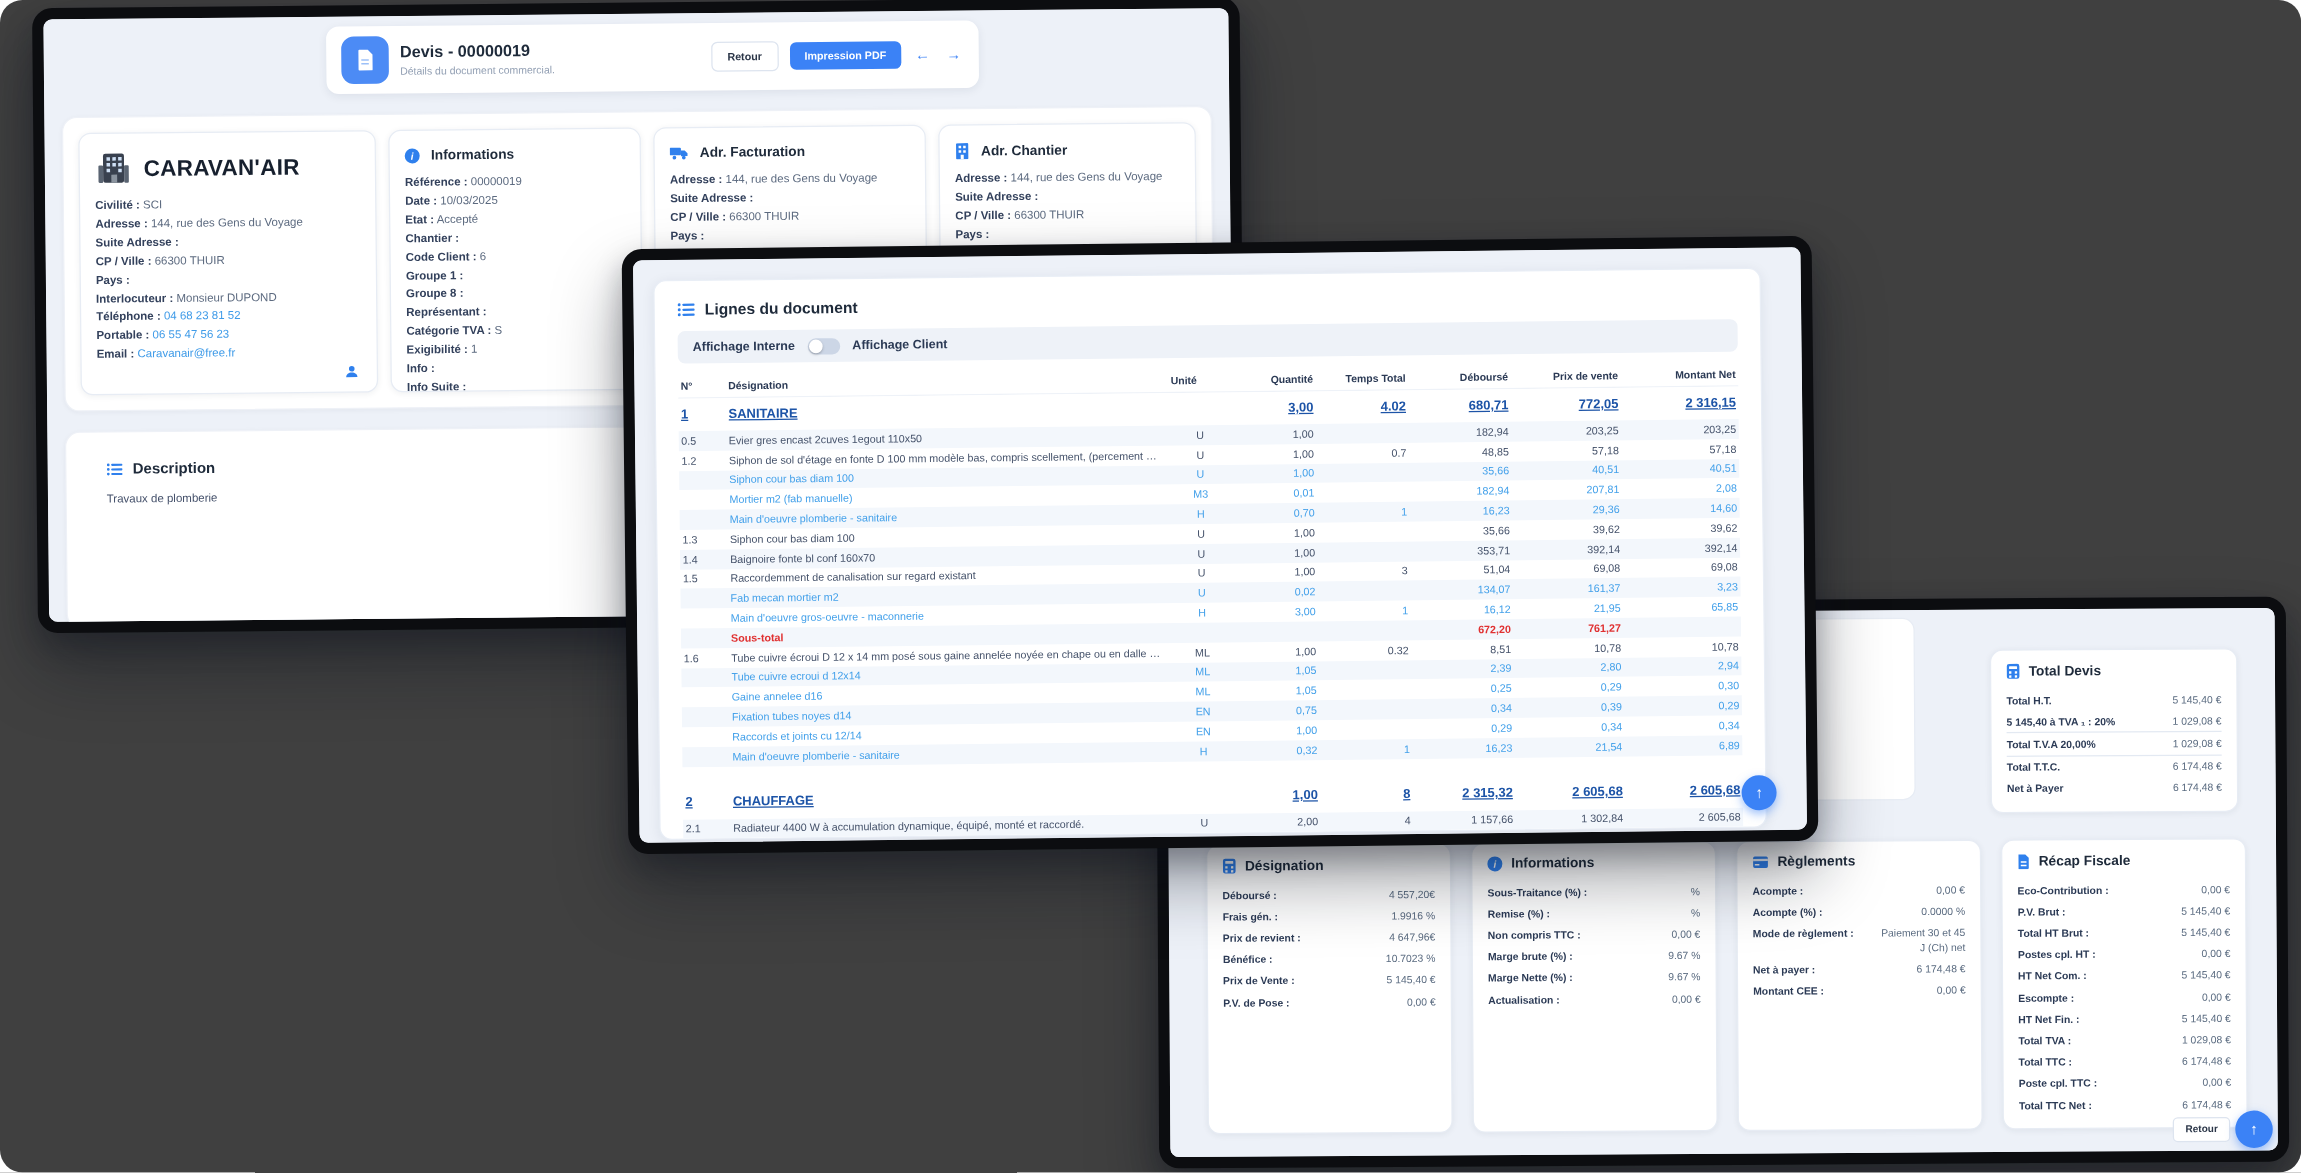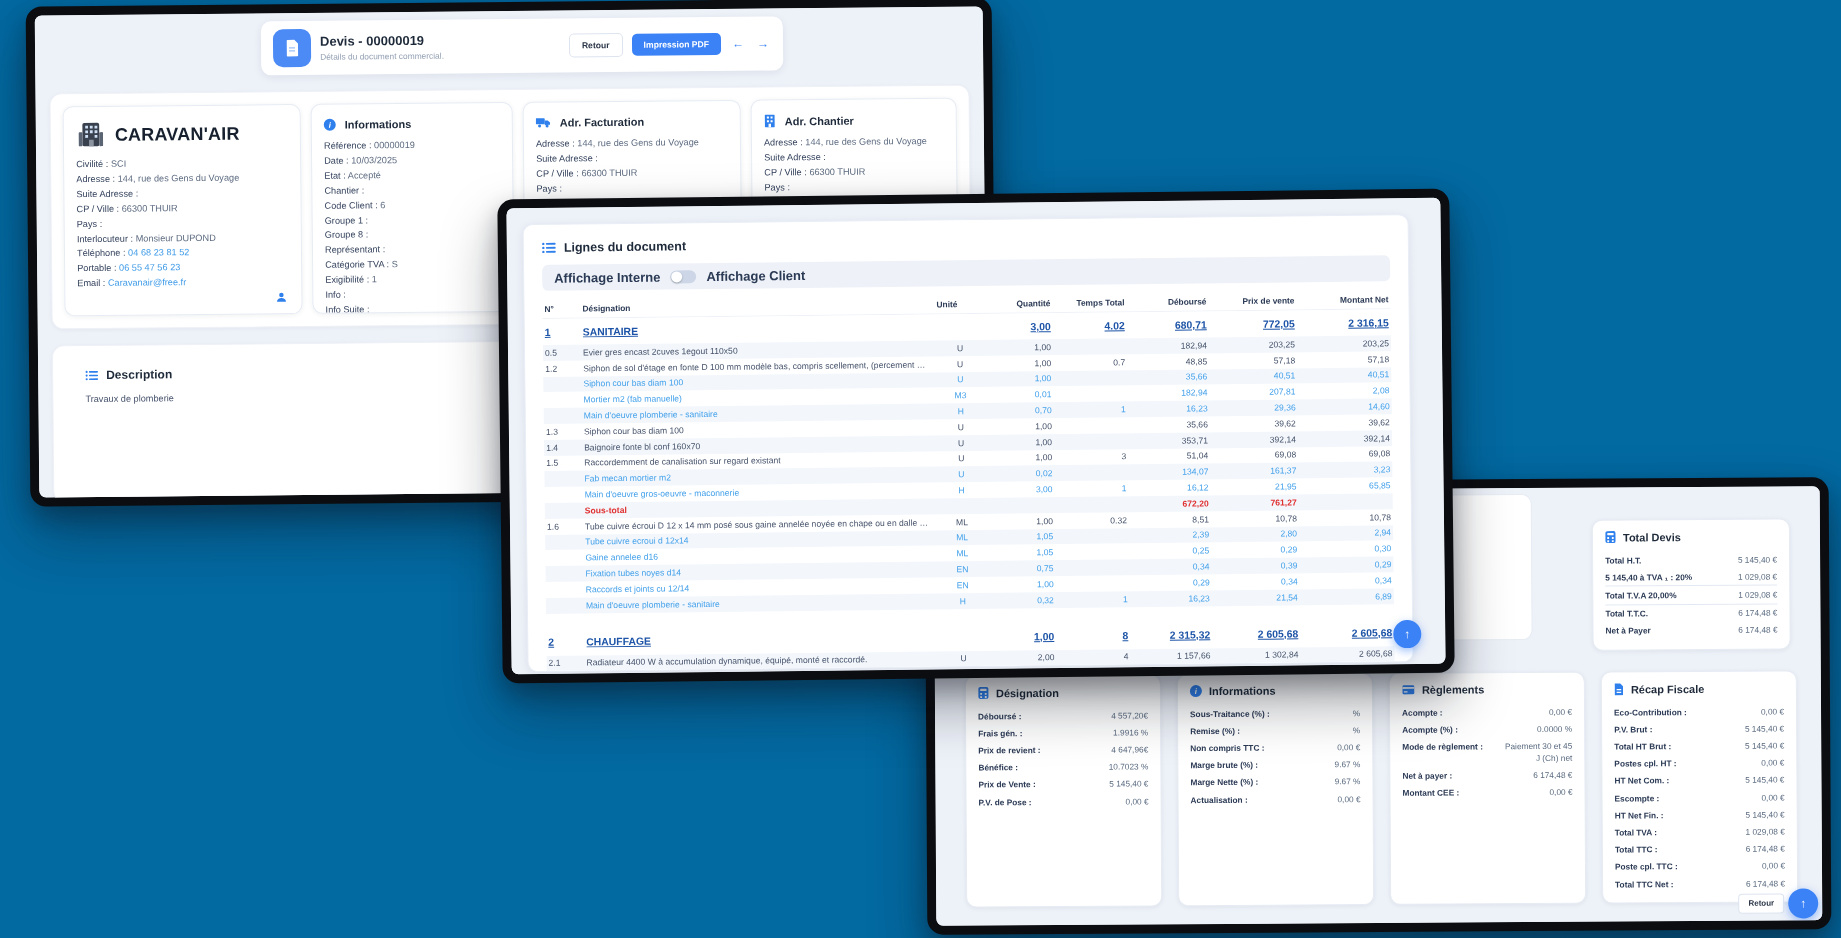--- a/index.html
+++ b/index.html
@@ -1,34 +1,34 @@
 <!DOCTYPE html>
 <html><head>
 <meta charset="utf-8">
 <style>
   html,body{margin:0;padding:0;background:#ffffff;}
   *{box-sizing:border-box;font-family:"Liberation Sans","DejaVu Sans",sans-serif;}
-  .stage{position:relative;width:1841px;height:938px;overflow:hidden;background:#0369a1;}
+  .stage{position:relative;width:1841px;height:938px;overflow:hidden;background:#404040;border-radius:18px;}
 
   
   .frame{position:absolute;border:9px solid #0c0d10;border-radius:16px;background:#edf1f8;
          box-shadow:0 28px 55px rgba(10,15,25,.38),0 10px 22px rgba(10,15,25,.28);overflow:hidden;}
   .frame-a{left:28px;top:2px;width:966px;height:500px;transform:rotate(-0.55deg);z-index:1;}
   .frame-c{left:926px;top:480px;width:904px;height:452px;transform:rotate(-0.35deg);z-index:2;}
   .frame-b{left:500px;top:194px;width:952px;height:484px;transform:rotate(-0.65deg);z-index:3;}
   .screen{position:relative;width:100%;height:100%;background:#edf1f8;}
 
   
   .btn{border:none;cursor:pointer;border-radius:5px;font-size:8.6px;line-height:1;padding:7px 12px;}
   .btn.ghost{background:#fff;border:1px solid #dde4ef;color:#2b3648;font-weight:600;}
   .btn.primary{background:#3b82f6;color:#fff;font-weight:600;}
   .ic{display:inline-flex;align-items:center;justify-content:center;flex:none;}
   .info-dot{width:12px;height:12px;border-radius:50%;background:#2f80ed;color:#fff;font-size:8px;font-weight:700;
             display:inline-flex;align-items:center;justify-content:center;font-style:italic;}
-  .k{font-weight:400;color:#33415c;}
+  .k{font-weight:700;color:#33415c;}
   .v{color:#5d6b80;}
   .v-link .v{color:#3f9be8;}
 
   
   .hdr-card{position:absolute;left:226px;top:8px;width:522px;height:54px;background:#fff;border-radius:10px;
             box-shadow:0 2px 8px rgba(30,40,60,.08);display:flex;align-items:center;gap:9px;padding:0 12px;}
   .hdr-ic{width:38px;height:38px;border-radius:10px;background:#4c8bf5;display:flex;align-items:center;justify-content:center;}
   .hdr-txt{display:flex;flex-direction:column;gap:3px;flex:1;}
   .hdr-title{font-size:13px;font-weight:800;color:#1e2a3a;}
   .hdr-sub{font-size:8.4px;color:#93a0b4;}
@@ -50,21 +50,21 @@
   .cc-foot{margin-top:auto;display:flex;justify-content:flex-end;padding:2px 2px 0 0;}
   .descA{top:330px;height:158px;padding:22px 32px;}
   .desc-title{display:flex;align-items:center;gap:8px;font-size:12px;font-weight:800;color:#1e2a3a;margin-bottom:12px;}
   .desc-text{font-size:9.2px;color:#44506a;}
 
   
   .lignes-card{position:absolute;left:16px;top:16px;width:886px;height:448px;background:#fff;border-radius:10px;
                border:1px solid #e9eef6;box-shadow:0 2px 10px rgba(30,40,60,.08);padding:14px 18px;overflow:hidden;}
   .lg-title{display:flex;align-items:center;gap:8px;font-size:12.5px;font-weight:800;color:#1e2a3a;margin:2px 0 10px 0;}
   .toggle-bar{background:#eef2f8;border-radius:6px;height:26px;display:flex;align-items:center;gap:10px;padding:0 12px;margin-bottom:8px;}
-  .tg-label{font-size:13px;font-weight:700;color:#2b3a55;}
+  .tg-label{font-size:10px;font-weight:700;color:#2b3a55;}
   .switch{width:26px;height:13px;border-radius:999px;background:#ccd6e6;position:relative;cursor:pointer;}
   .switch .knob{position:absolute;left:1px;top:1px;width:11px;height:11px;border-radius:50%;background:#fff;box-shadow:0 1px 2px rgba(0,0,0,.25);}
   .trow,.thead{display:grid;grid-template-columns:30px 1fr 46px 60px 66px 74px 80px 86px;column-gap:8px;align-items:center;padding:0 2px;}
   .thead{min-height:20px;border-bottom:1px solid #eef2f8;}
   .th{font-size:8.4px;font-weight:700;color:#2b3a55;}
   .th:nth-child(n+4){text-align:right;}
   .tbody>.trow{min-height:15.8px;font-size:8.6px;}
   .c-num,.c-des{text-align:left;}
   .c-unit{text-align:center;}
   .c-qty,.c-time,.c-cost,.c-price,.c-net{text-align:right;}

